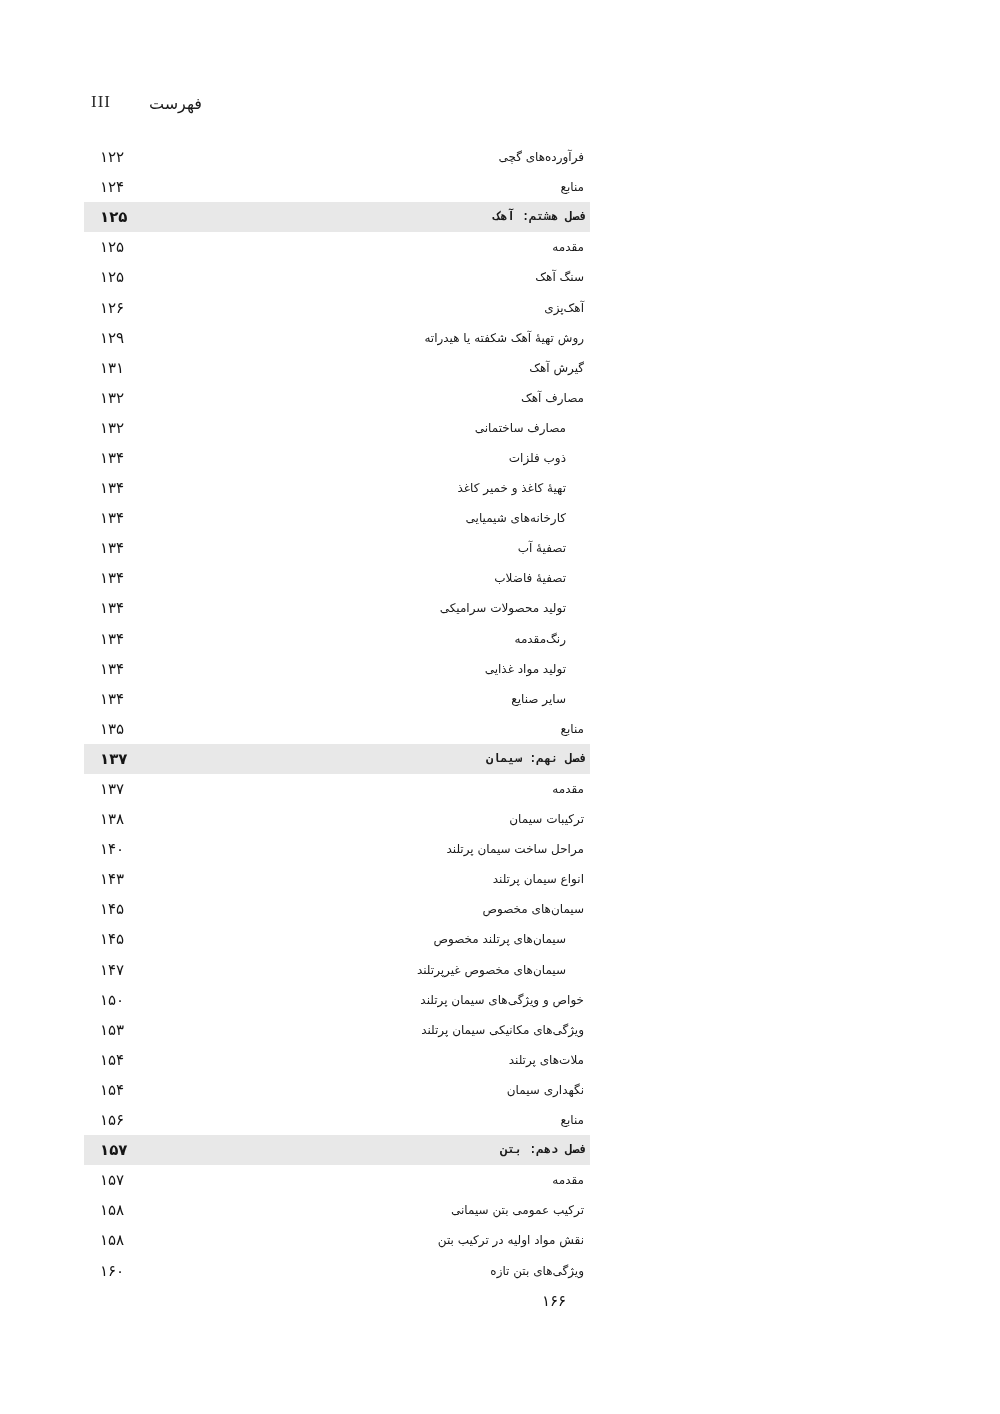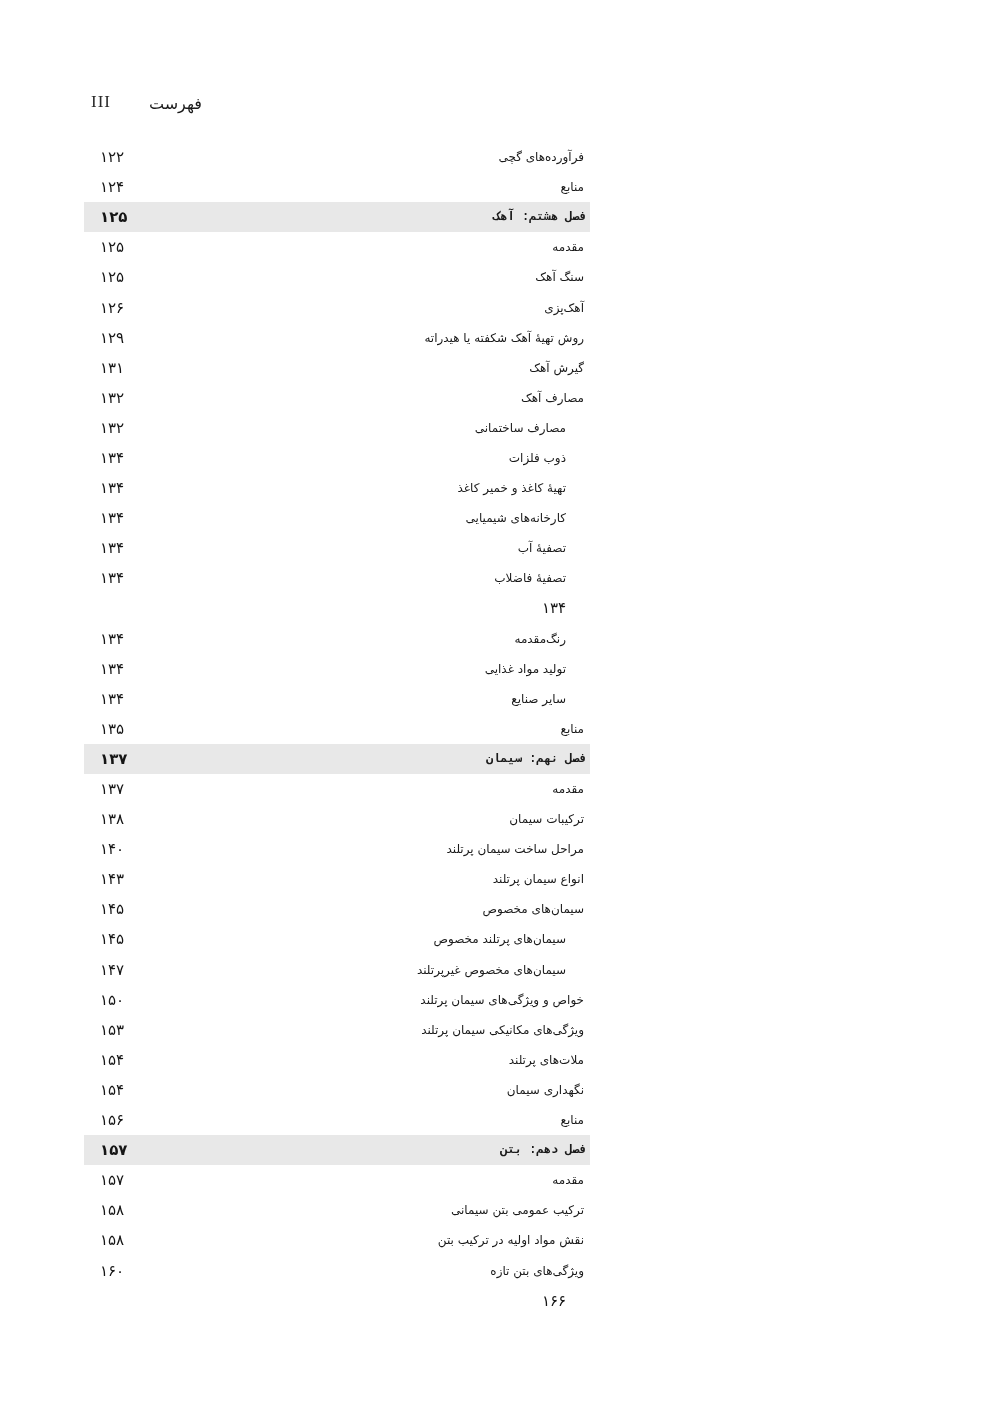--- a/index.html
+++ b/index.html
@@ -121,20 +121,21 @@
     </div>
       <div class="toc-row lv2">
       <span class="entry-title">تصفیۀ آب</span>
       <span class="entry-page">۱۳۴</span>
     </div>
       <div class="toc-row lv2">
       <span class="entry-title">تصفیۀ فاضلاب</span>
       <span class="entry-page">۱۳۴</span>
     </div>
       <div class="toc-row lv2">
+      <span class="entry-title">تولید محصولات سرامیکی</span>
       <span class="entry-page">۱۳۴</span>
     </div>
       <div class="toc-row lv2">
       <span class="entry-title">رنگ‌مقدمه</span>
       <span class="entry-page">۱۳۴</span>
     </div>
       <div class="toc-row lv2">
       <span class="entry-title">تولید مواد غذایی</span>
       <span class="entry-page">۱۳۴</span>
     </div>

